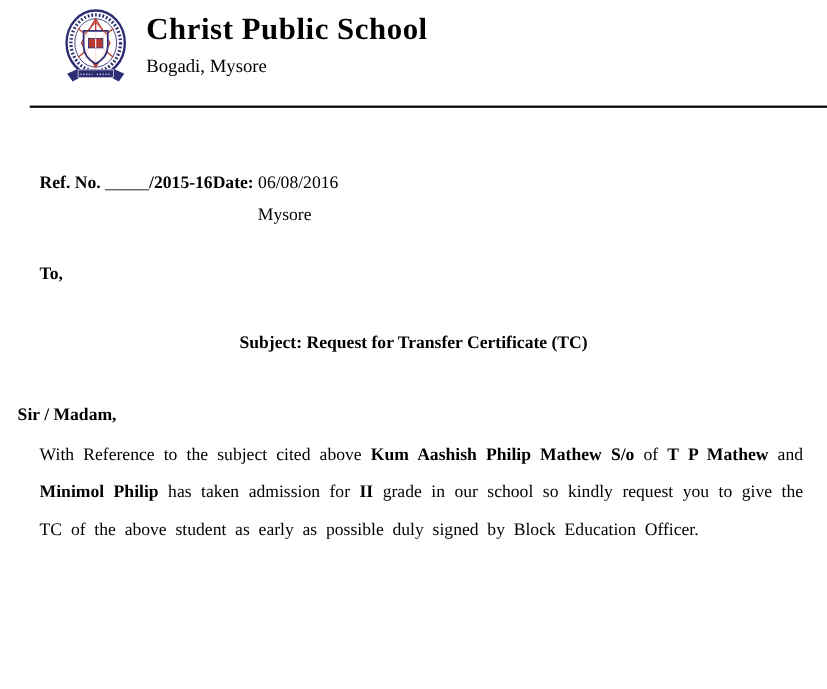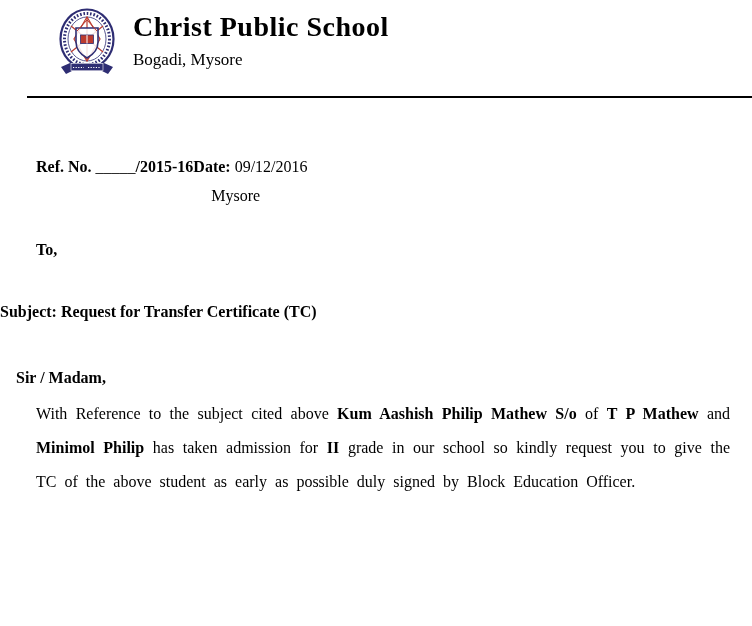--- a/index.html
+++ b/index.html
@@ -53,35 +53,36 @@
     margin: 58px 0 0 36px;
     line-height: 22px;
   }
   .ref-left { white-space: nowrap; }
   .bold { font-weight: bold; }
   .date-block {
     width: 225px;
     flex: 0 0 auto;
   }
   .place-line {
-    margin-left: 18px;
+    margin-left: 41px;
     margin-top: 7px;
   }
   .to-line {
     margin: 32px 0 0 36px;
     font-weight: bold;
     line-height: 22px;
   }
   .principal-line {
     margin: 8px 0 0 36px;
     font-weight: bold;
     line-height: 22px;
   }
   .subject-line {
     margin-top: 40px;
+    text-align: center;
     font-weight: bold;
     line-height: 22px;
   }
   .salutation-line {
     margin: 44px 0 0 16px;
     font-weight: bold;
     line-height: 22px;
   }
   .body-par {
     margin: 8px 22px 0 36px;
@@ -126,21 +127,21 @@
       <div class="school-title">Christ Public School</div>
       <div class="school-location">Bogadi, Mysore</div>
     </div>
   </div>
 
   <hr class="header-rule">
 
   <div class="refdate-row">
     <div class="ref-left"><span class="bold">Ref. No.</span> <span>_____</span><span class="bold">/2015-16</span></div>
     <div class="date-block">
-      <div><span class="bold">Date:</span> <span>09/12/2016</span></div>
+      <div><span class="bold">Date:</span> <span>06/08/2016</span></div>
       <div class="place-line">Mysore</div>
     </div>
   </div>
 
   <div class="to-line">To,</div>
 
   <div class="subject-line">Subject: Request for Transfer Certificate (TC)</div>
 
   <div class="salutation-line">Sir / Madam,</div>
 

